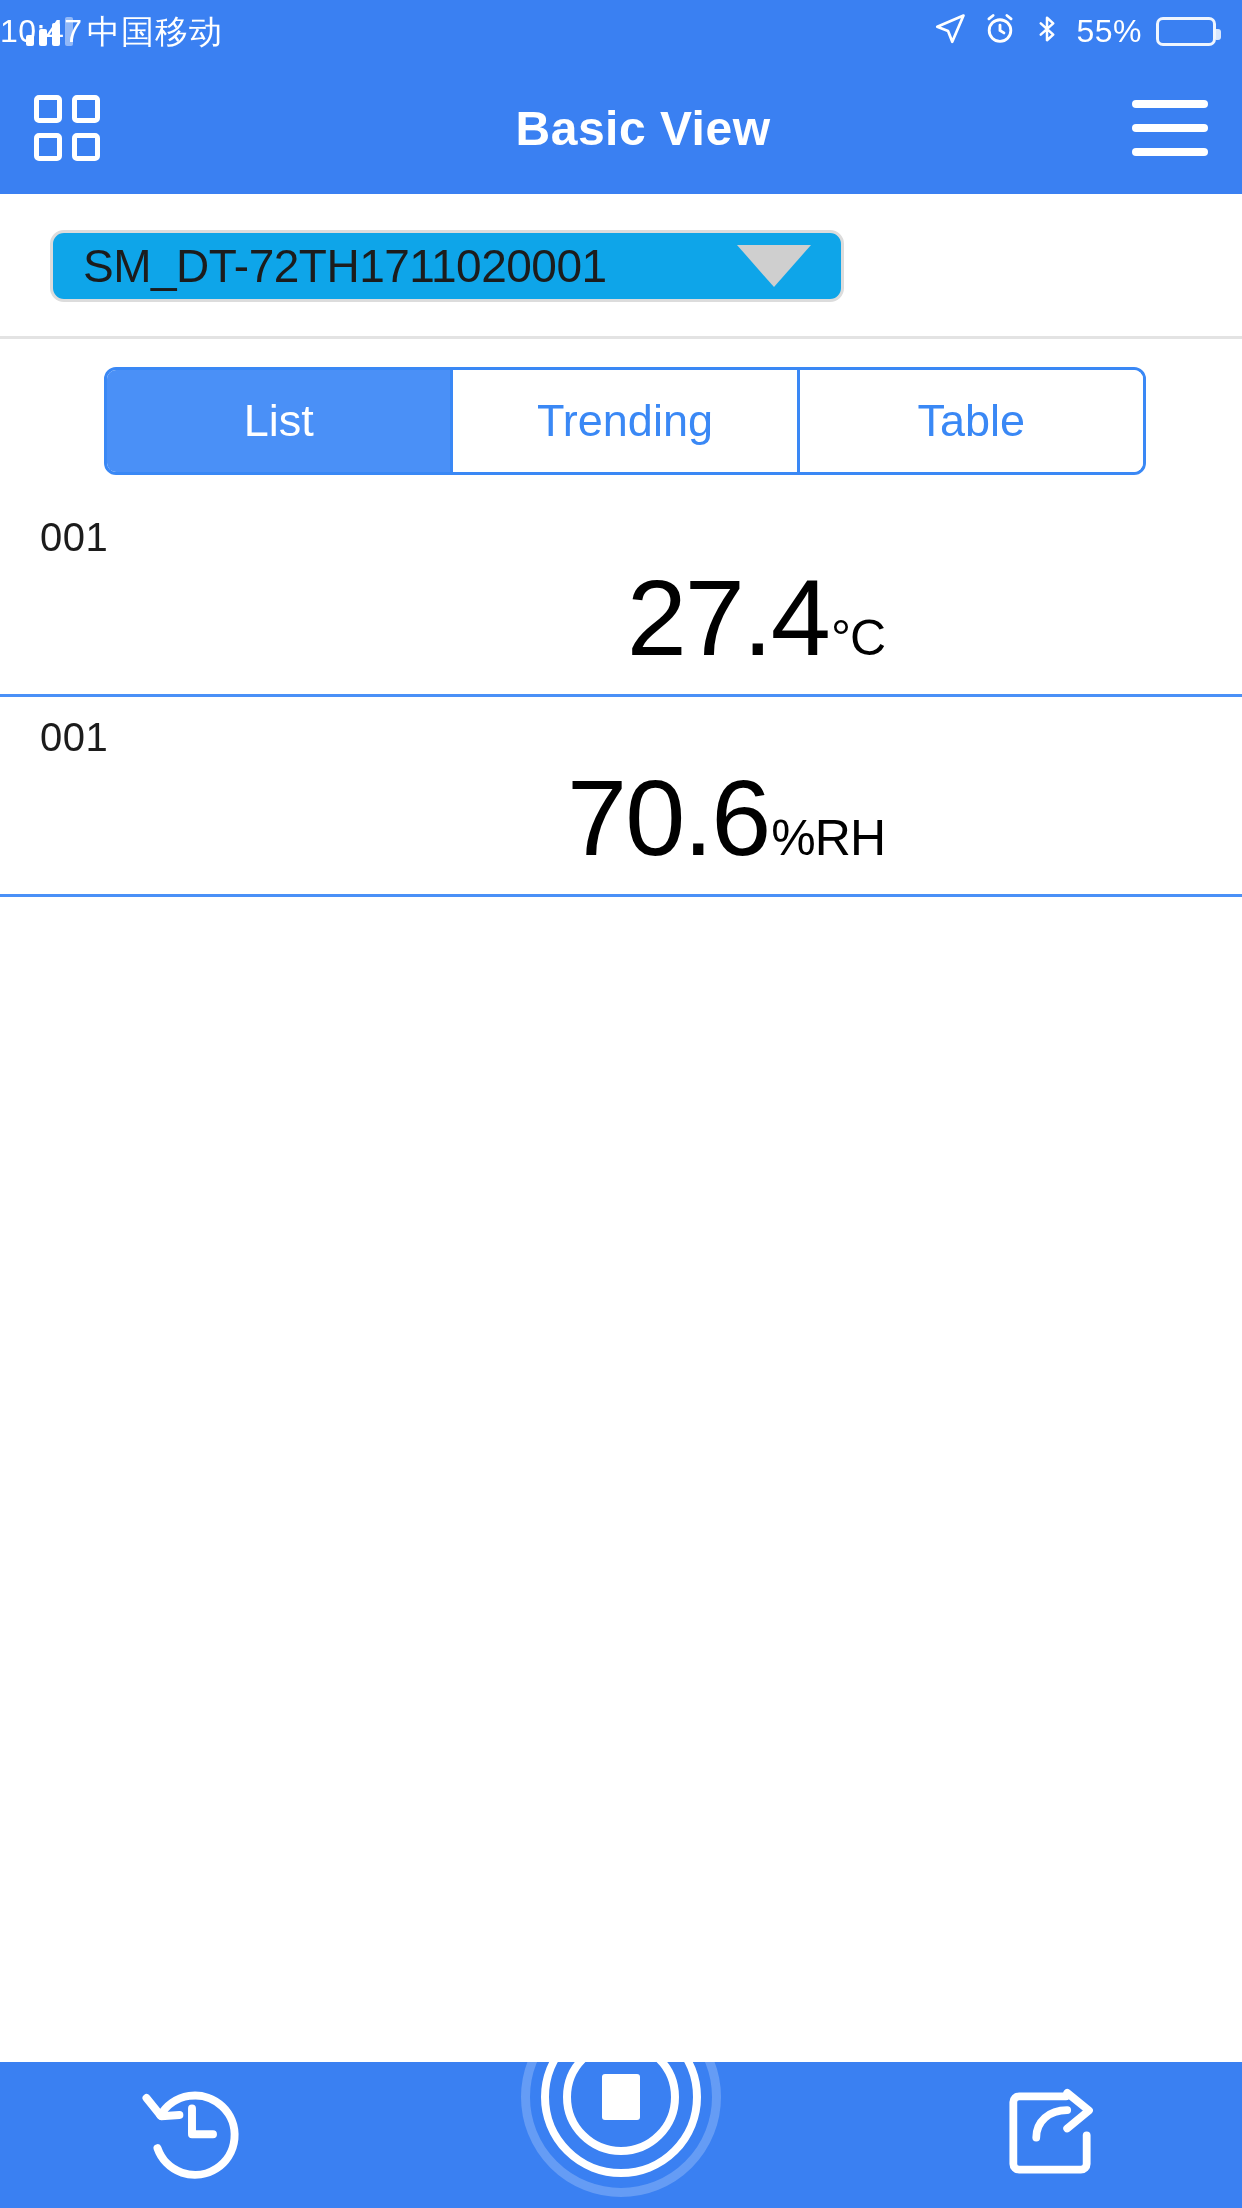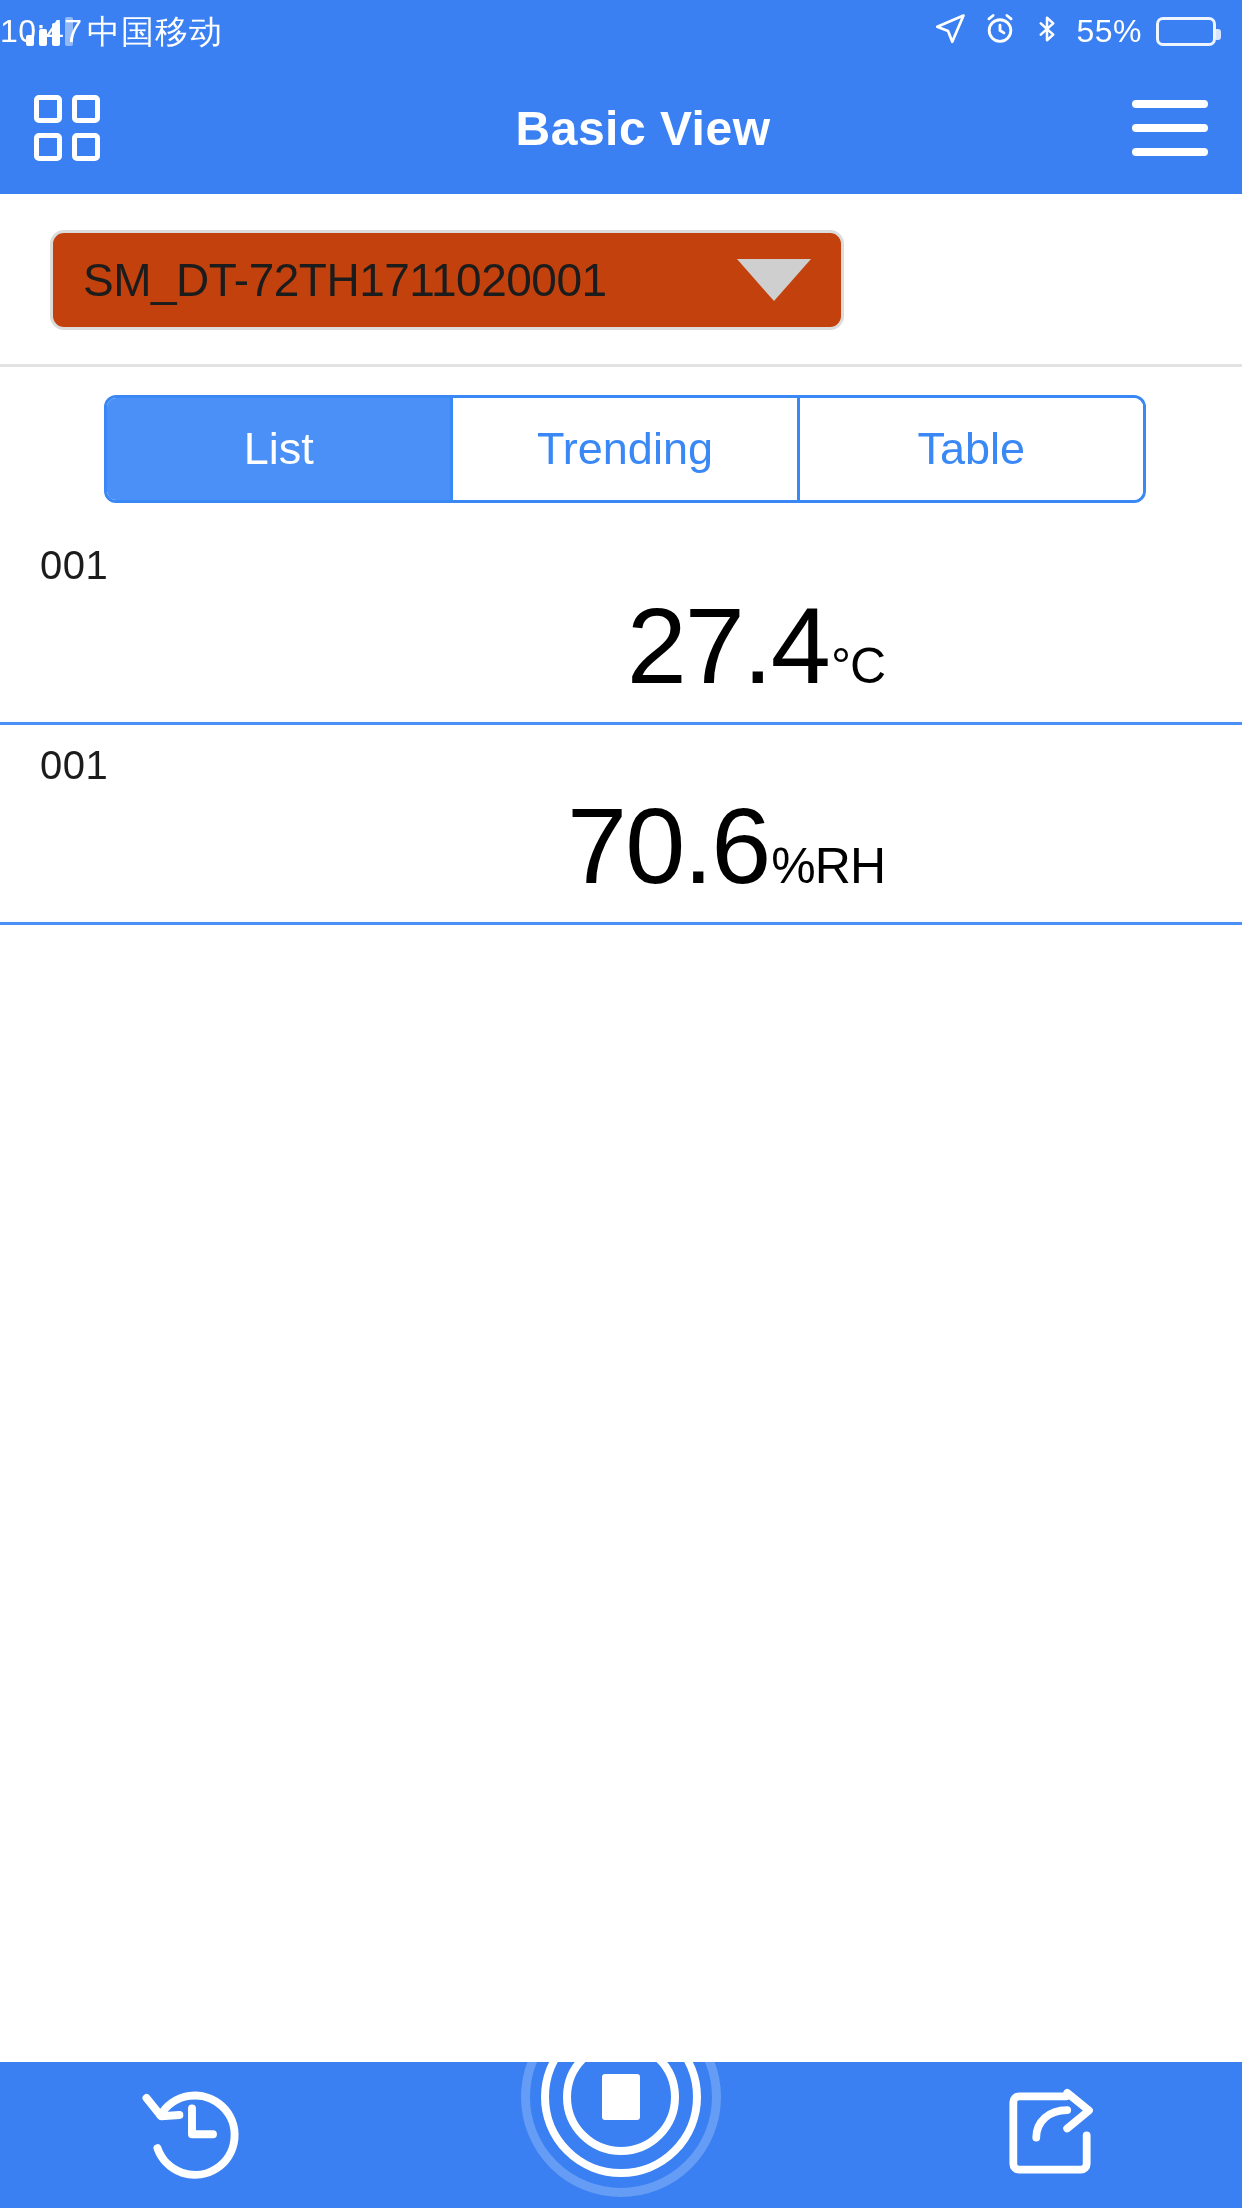--- a/index.html
+++ b/index.html
@@ -74,25 +74,25 @@
   }
   .menu-icon span{ display:block; height:8px; background:#ffffff; border-radius:4px; }
 
   
   .select-zone{
     padding:36px 0 34px 50px;
     border-bottom:3px solid #e3e3e3;
     background:#ffffff;
   }
   .device-select{
-    width:794px; height:100px;
+    width:794px; height:72px;
     border:3px solid #dcdcdc; border-radius:14px;
     display:flex; align-items:center;
     padding:0 30px;
-    background:#c2410c;
+    background:#0ea5e9;
   }
   .device-value{
     font-size:46px; color:#1c1c1c; letter-spacing:-.5px; white-space:nowrap;
   }
   .caret{
     margin-left:auto;
     width:0; height:0;
     border-left:37px solid transparent;
     border-right:37px solid transparent;
     border-top:42px solid #cfcfcf;

